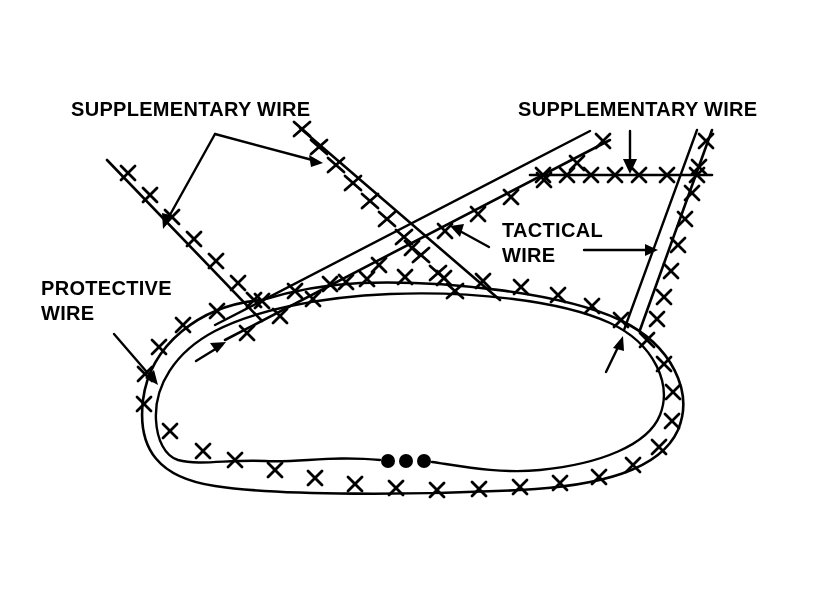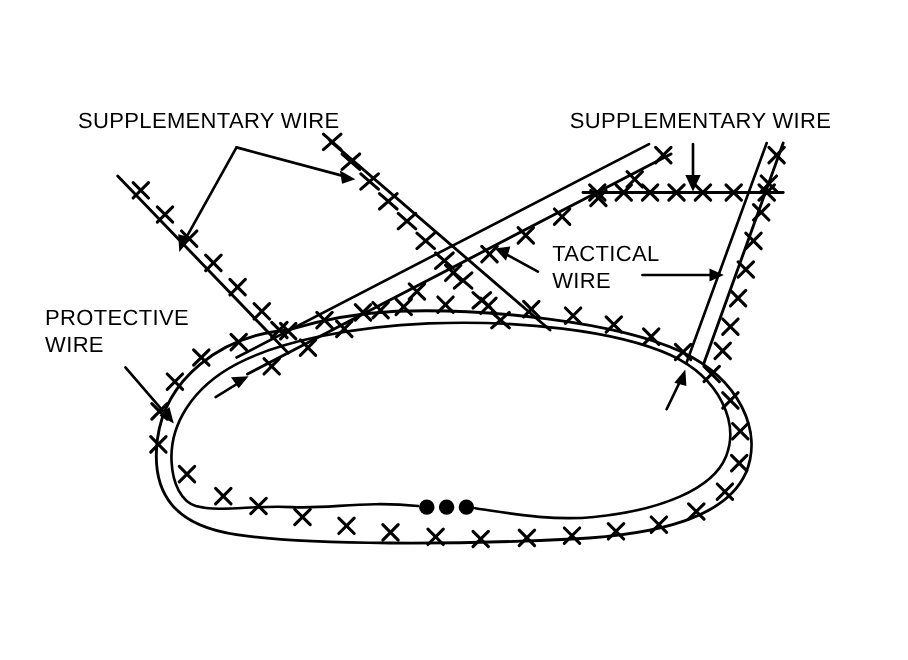--- a/index.html
+++ b/index.html
@@ -7,20 +7,21 @@
     padding: 0;
     background: #ffffff;
   }
   #page {
     position: relative;
     width: 767px;
     height: 600px;
     background: #ffffff;
     overflow: hidden;
     font-family: "Liberation Sans", sans-serif;
+    font-weight: bold;
   }
   #diagram {
     position: absolute;
     left: 0;
     top: 0;
     width: 825px;
     height: 600px;
   }
   .label-text {
     font-family: "Liberation Sans", sans-serif;

